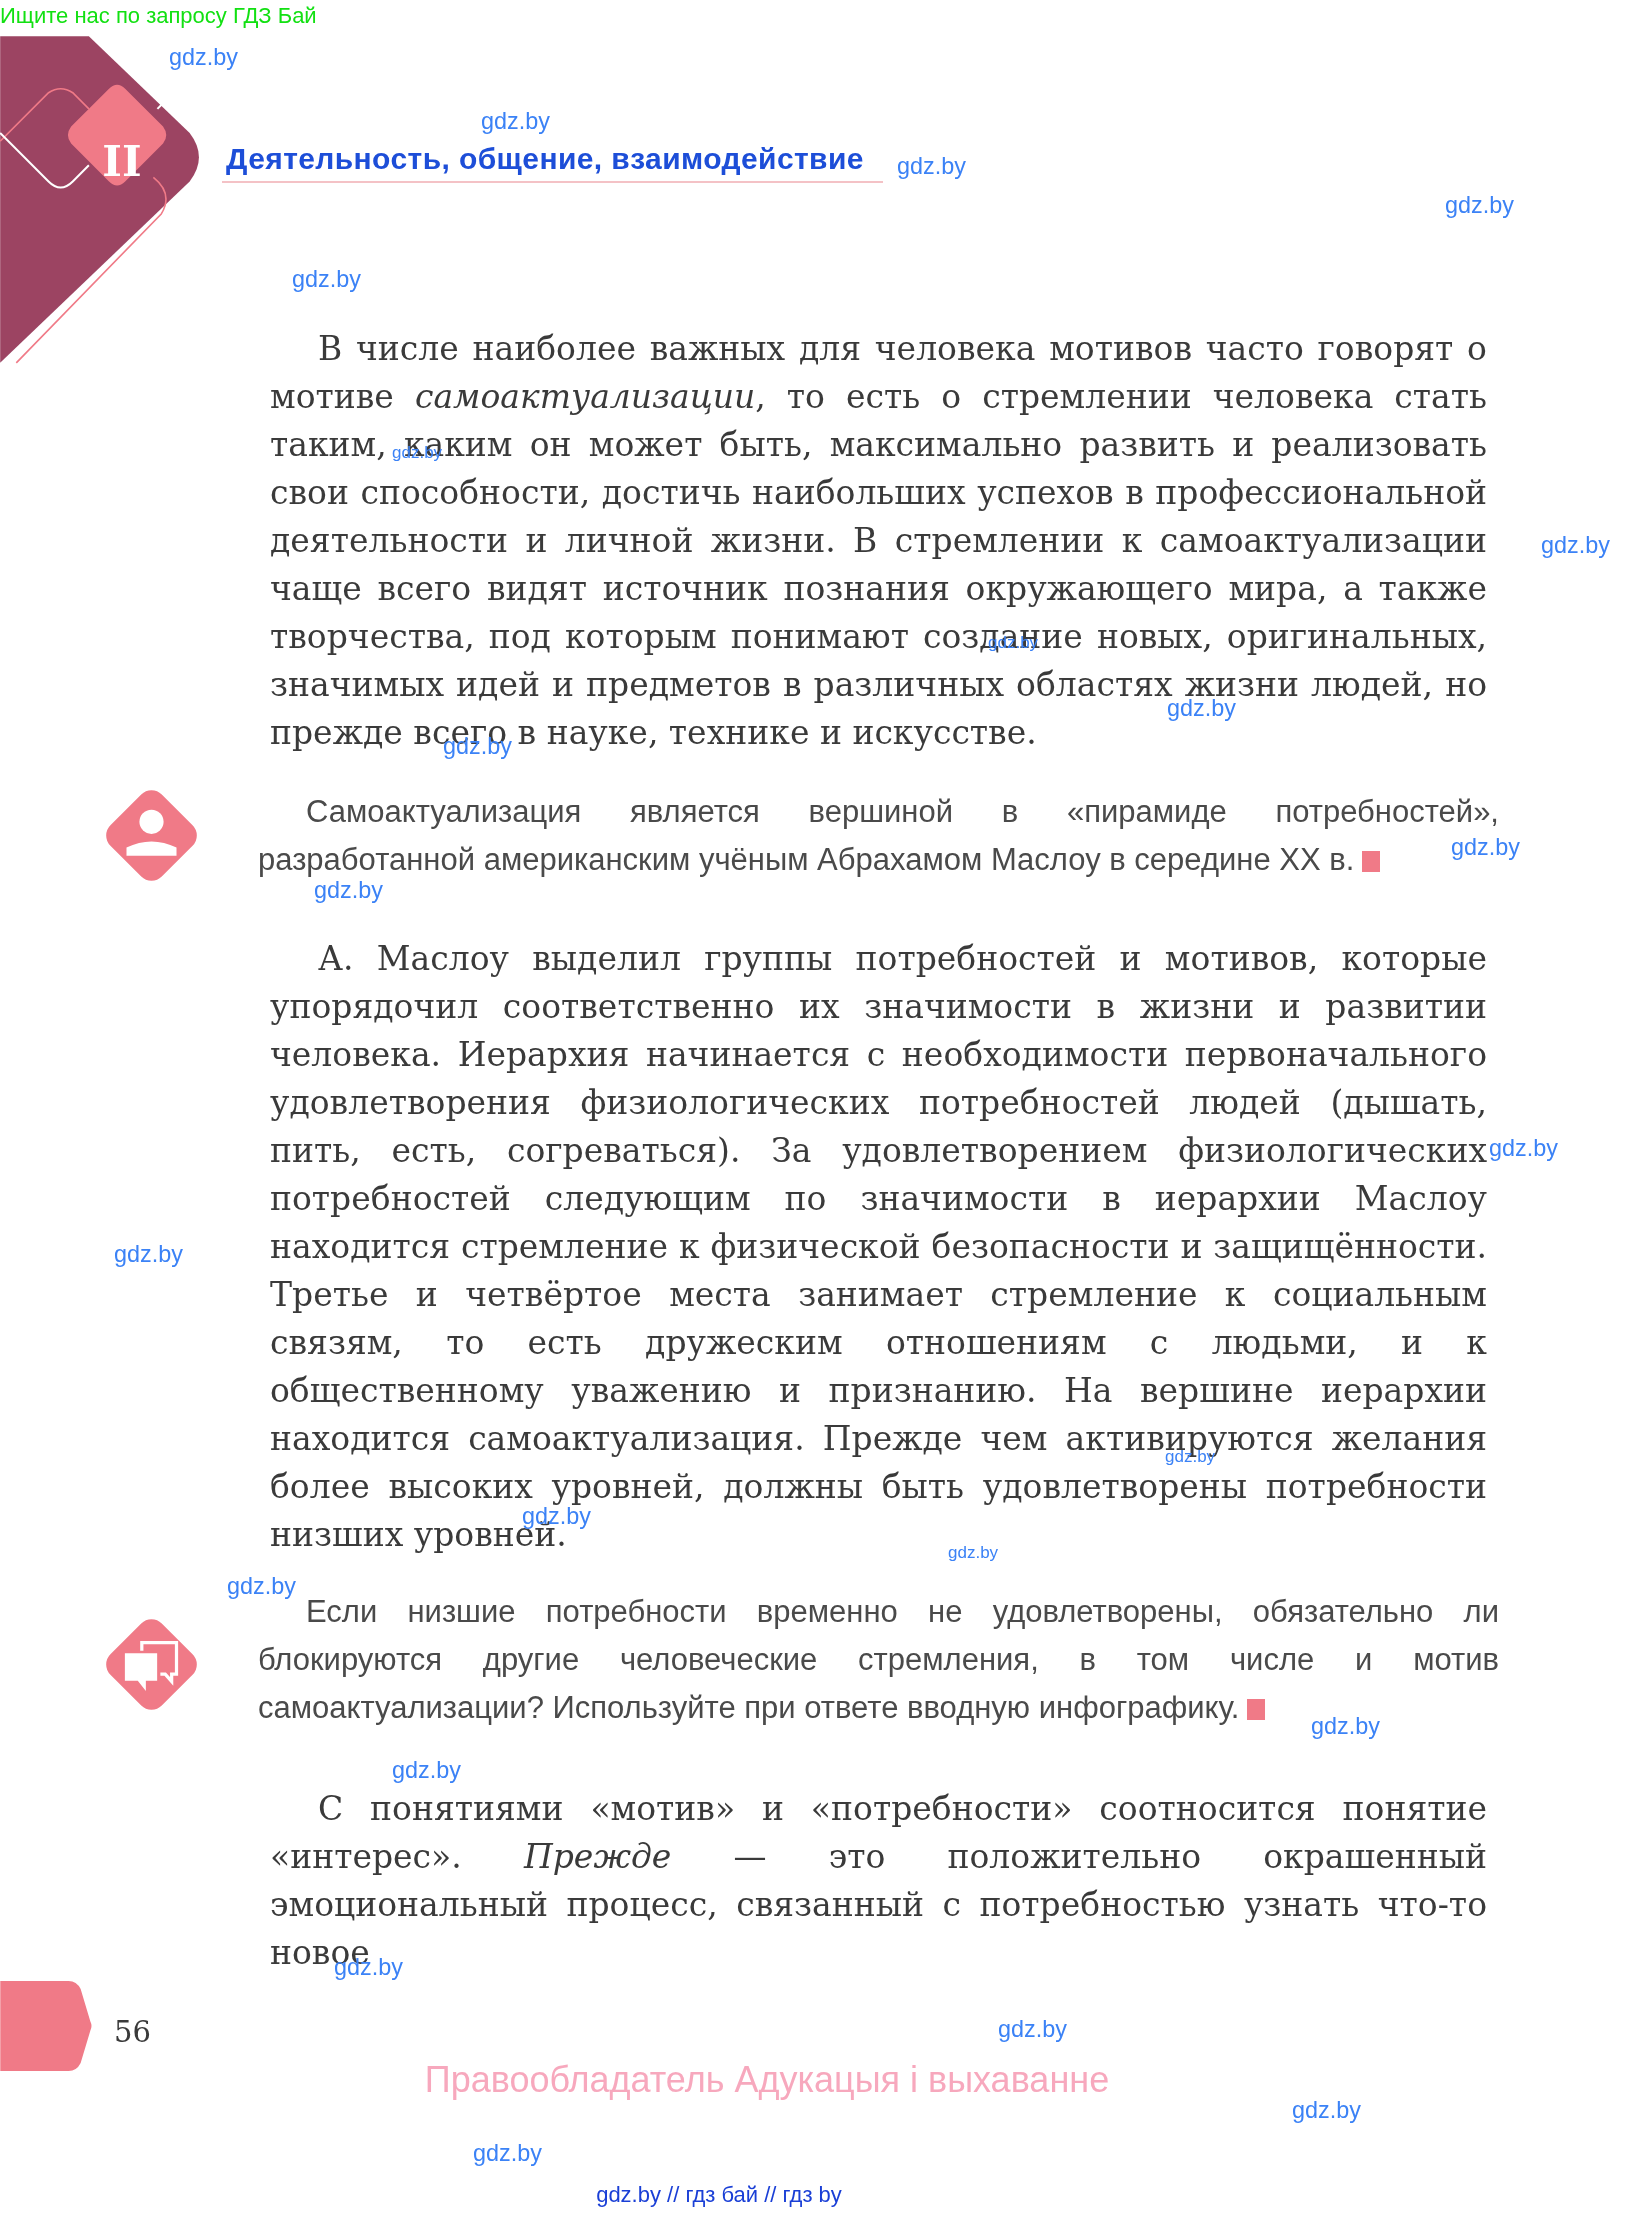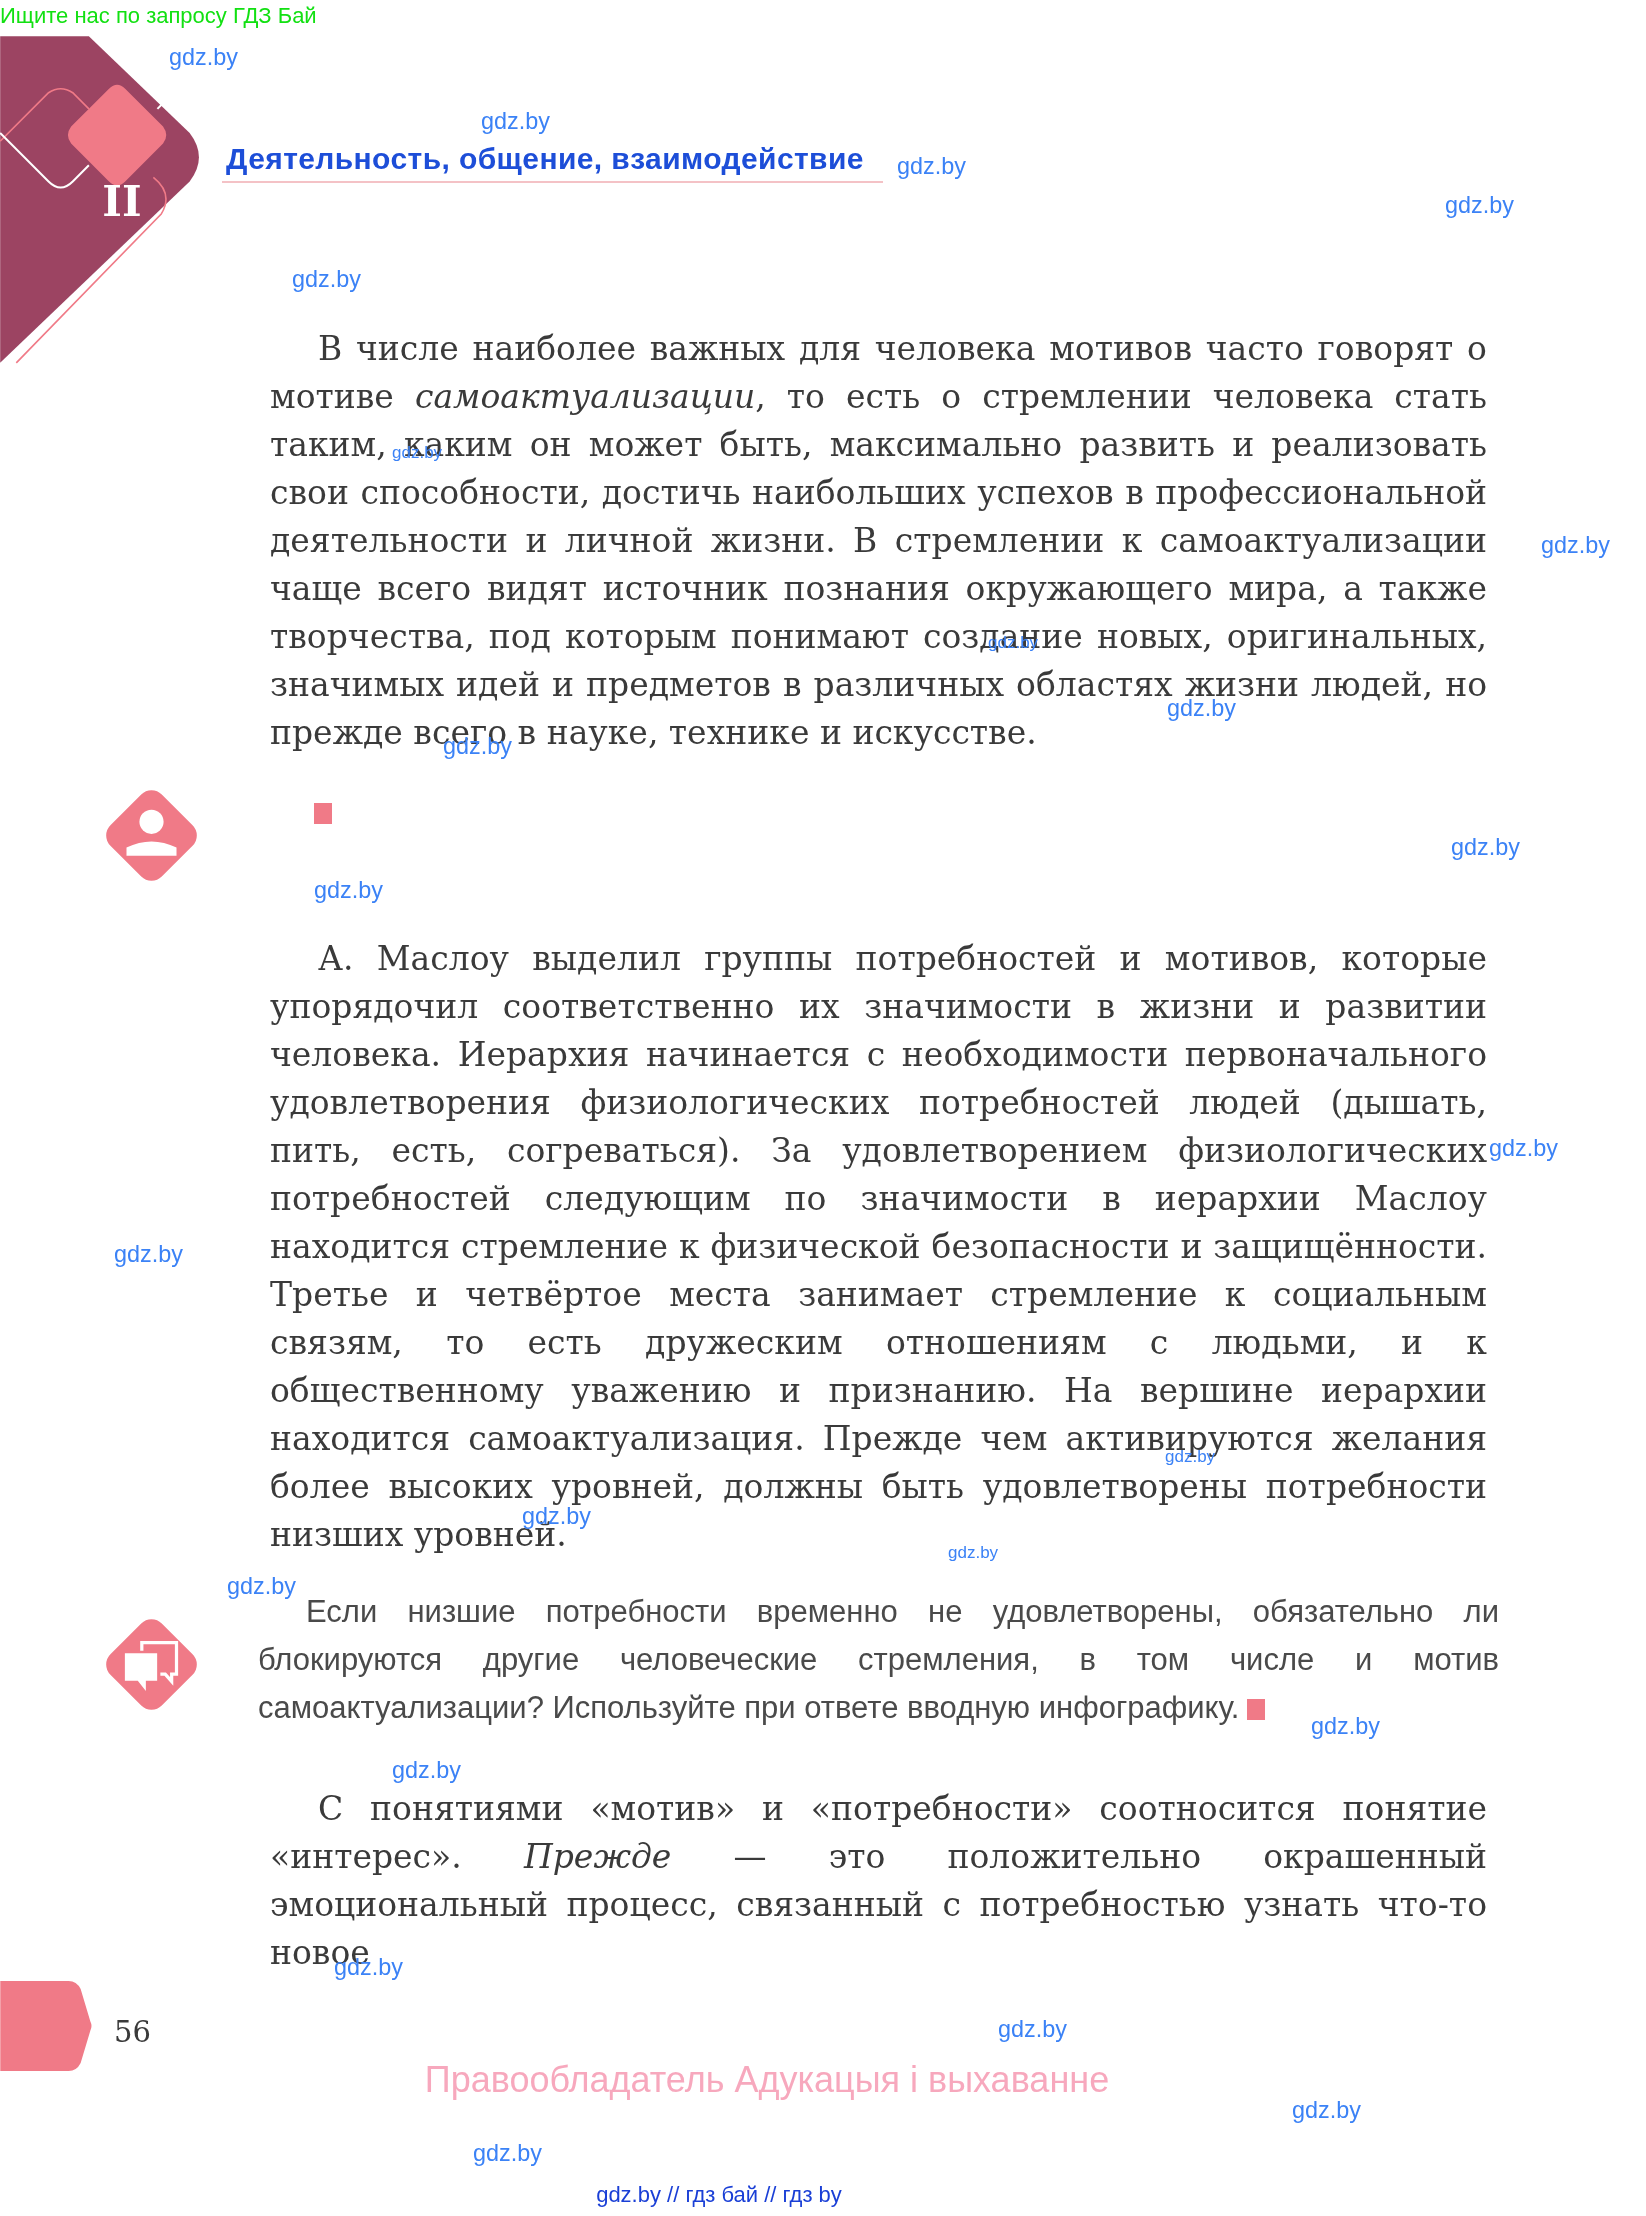--- a/index.html
+++ b/index.html
@@ -31,36 +31,36 @@
 <svg class="abs corner" viewBox="0 0 260 470">
   <path d="M0,45 L110,45 L235,165 Q258,195 235,225 L0,450 Z" fill="#9c4462"></path>
   <path d="M0,175 L60,115 Q75,105 90,115 L110,135" fill="none" stroke="#f07a87" stroke-width="2"></path>
   <path d="M0,165 L60,225 Q75,240 90,225 L110,205" fill="none" stroke="#ffffff" stroke-width="2.5"></path>
   <path d="M190,220 Q215,240 200,265 L20,450" fill="none" stroke="#f07a87" stroke-width="2"></path>
   <path d="M195,135 L210,120" stroke="#ffffff" stroke-width="2.5"></path>
   <g>
     <path d="M155,110 Q145,100 135,110 L88,157 Q80,168 88,178 L135,225 Q145,235 155,225 L202,178 Q210,168 202,157 Z" transform="translate(0,0)" fill="#f07a87"></path>
   </g>
 </svg>
-<div class="abs" style="left:98px;top:137px;width:48px;text-align:center;font-family:'DejaVu Serif',serif;font-weight:bold;font-size:42px;color:#fff;margin-top:40px;">II</div>
+<div class="abs" style="left:98px;top:137px;width:48px;text-align:center;font-family:'DejaVu Serif',serif;font-weight:bold;font-size:42px;color:#fff;">II</div>
 
 <div class="abs chapter-title">Деятельность, общение, взаимодействие</div>
 <div class="abs chapter-rule"></div>
 
 <div class="abs body-text" style="top:313px;">
   <p><span>В числе наиболее важных для человека мотивов часто говорят о мотиве </span><em>самоактуализации</em><span>, то есть о стремлении человека стать таким, каким он может быть, максимально развить и реализовать свои способности, достичь наибольших успехов в профессиональной деятельности и личной жизни. В стремлении к самоактуализации чаще всего видят источник познания окружающего мира, а также творчества, под которым понимают создание новых, оригинальных, значимых идей и предметов в различных областях жизни людей, но прежде всего в науке, технике и искусстве.</span></p>
 </div>
 
 <svg class="abs icon-badge" style="left:91px;top:775px;" viewBox="0 0 150 150">
   <rect x="30" y="30" width="90" height="90" rx="18" transform="rotate(45 75 75)" fill="#f07a87"></rect>
   <circle cx="75" cy="58" r="15" fill="#fff"></circle>
   <path d="M44,100 L44,90 Q75,75 106,90 L106,100 Z" fill="#fff"></path>
 </svg>
 <div class="abs note-text" style="top:788px;">
-  <p><span class="end-mark"></span></p>
+  <p><span>Самоактуализация является вершиной в «пирамиде потребностей», разработанной американским учёным Абрахамом Маслоу в середине XX в.</span><span class="end-mark"></span></p>
 </div>
 
 <div class="abs body-text" style="top:923px;">
   <p>А. Маслоу выделил группы потребностей и мотивов, которые упорядочил соответственно их значимости в жизни и развитии человека. Иерархия начинается с необходимости первоначального удовлетворения физиологических потребностей людей (дышать, пить, есть, согреваться). За удовлетворением физиологических потребностей следующим по значимости в иерархии Маслоу находится стремление к физической безопасности и защищённости. Третье и четвёртое места занимает стремление к социальным связям, то есть дружеским отношениям с людьми, и к общественному уважению и признанию. На вершине иерархии находится самоактуализация. Прежде чем активируются желания более высоких уровней, должны быть удовлетворены потребности низших уровней.</p>
 </div>
 
 <svg class="abs icon-badge" style="left:91px;top:1604px;" viewBox="0 0 150 150">
   <rect x="30" y="30" width="90" height="90" rx="18" transform="rotate(45 75 75)" fill="#f07a87"></rect>
   <path d="M63,58 L63,48 L106,48 L106,87 L100,87 L100,96 L92,87 L86,87" fill="none" stroke="#fff" stroke-width="4"></path>
   <path d="M42,61 L82,61 L82,95 L68,95 L68,108 L58,95 L42,95 Z" fill="#fff"></path>

